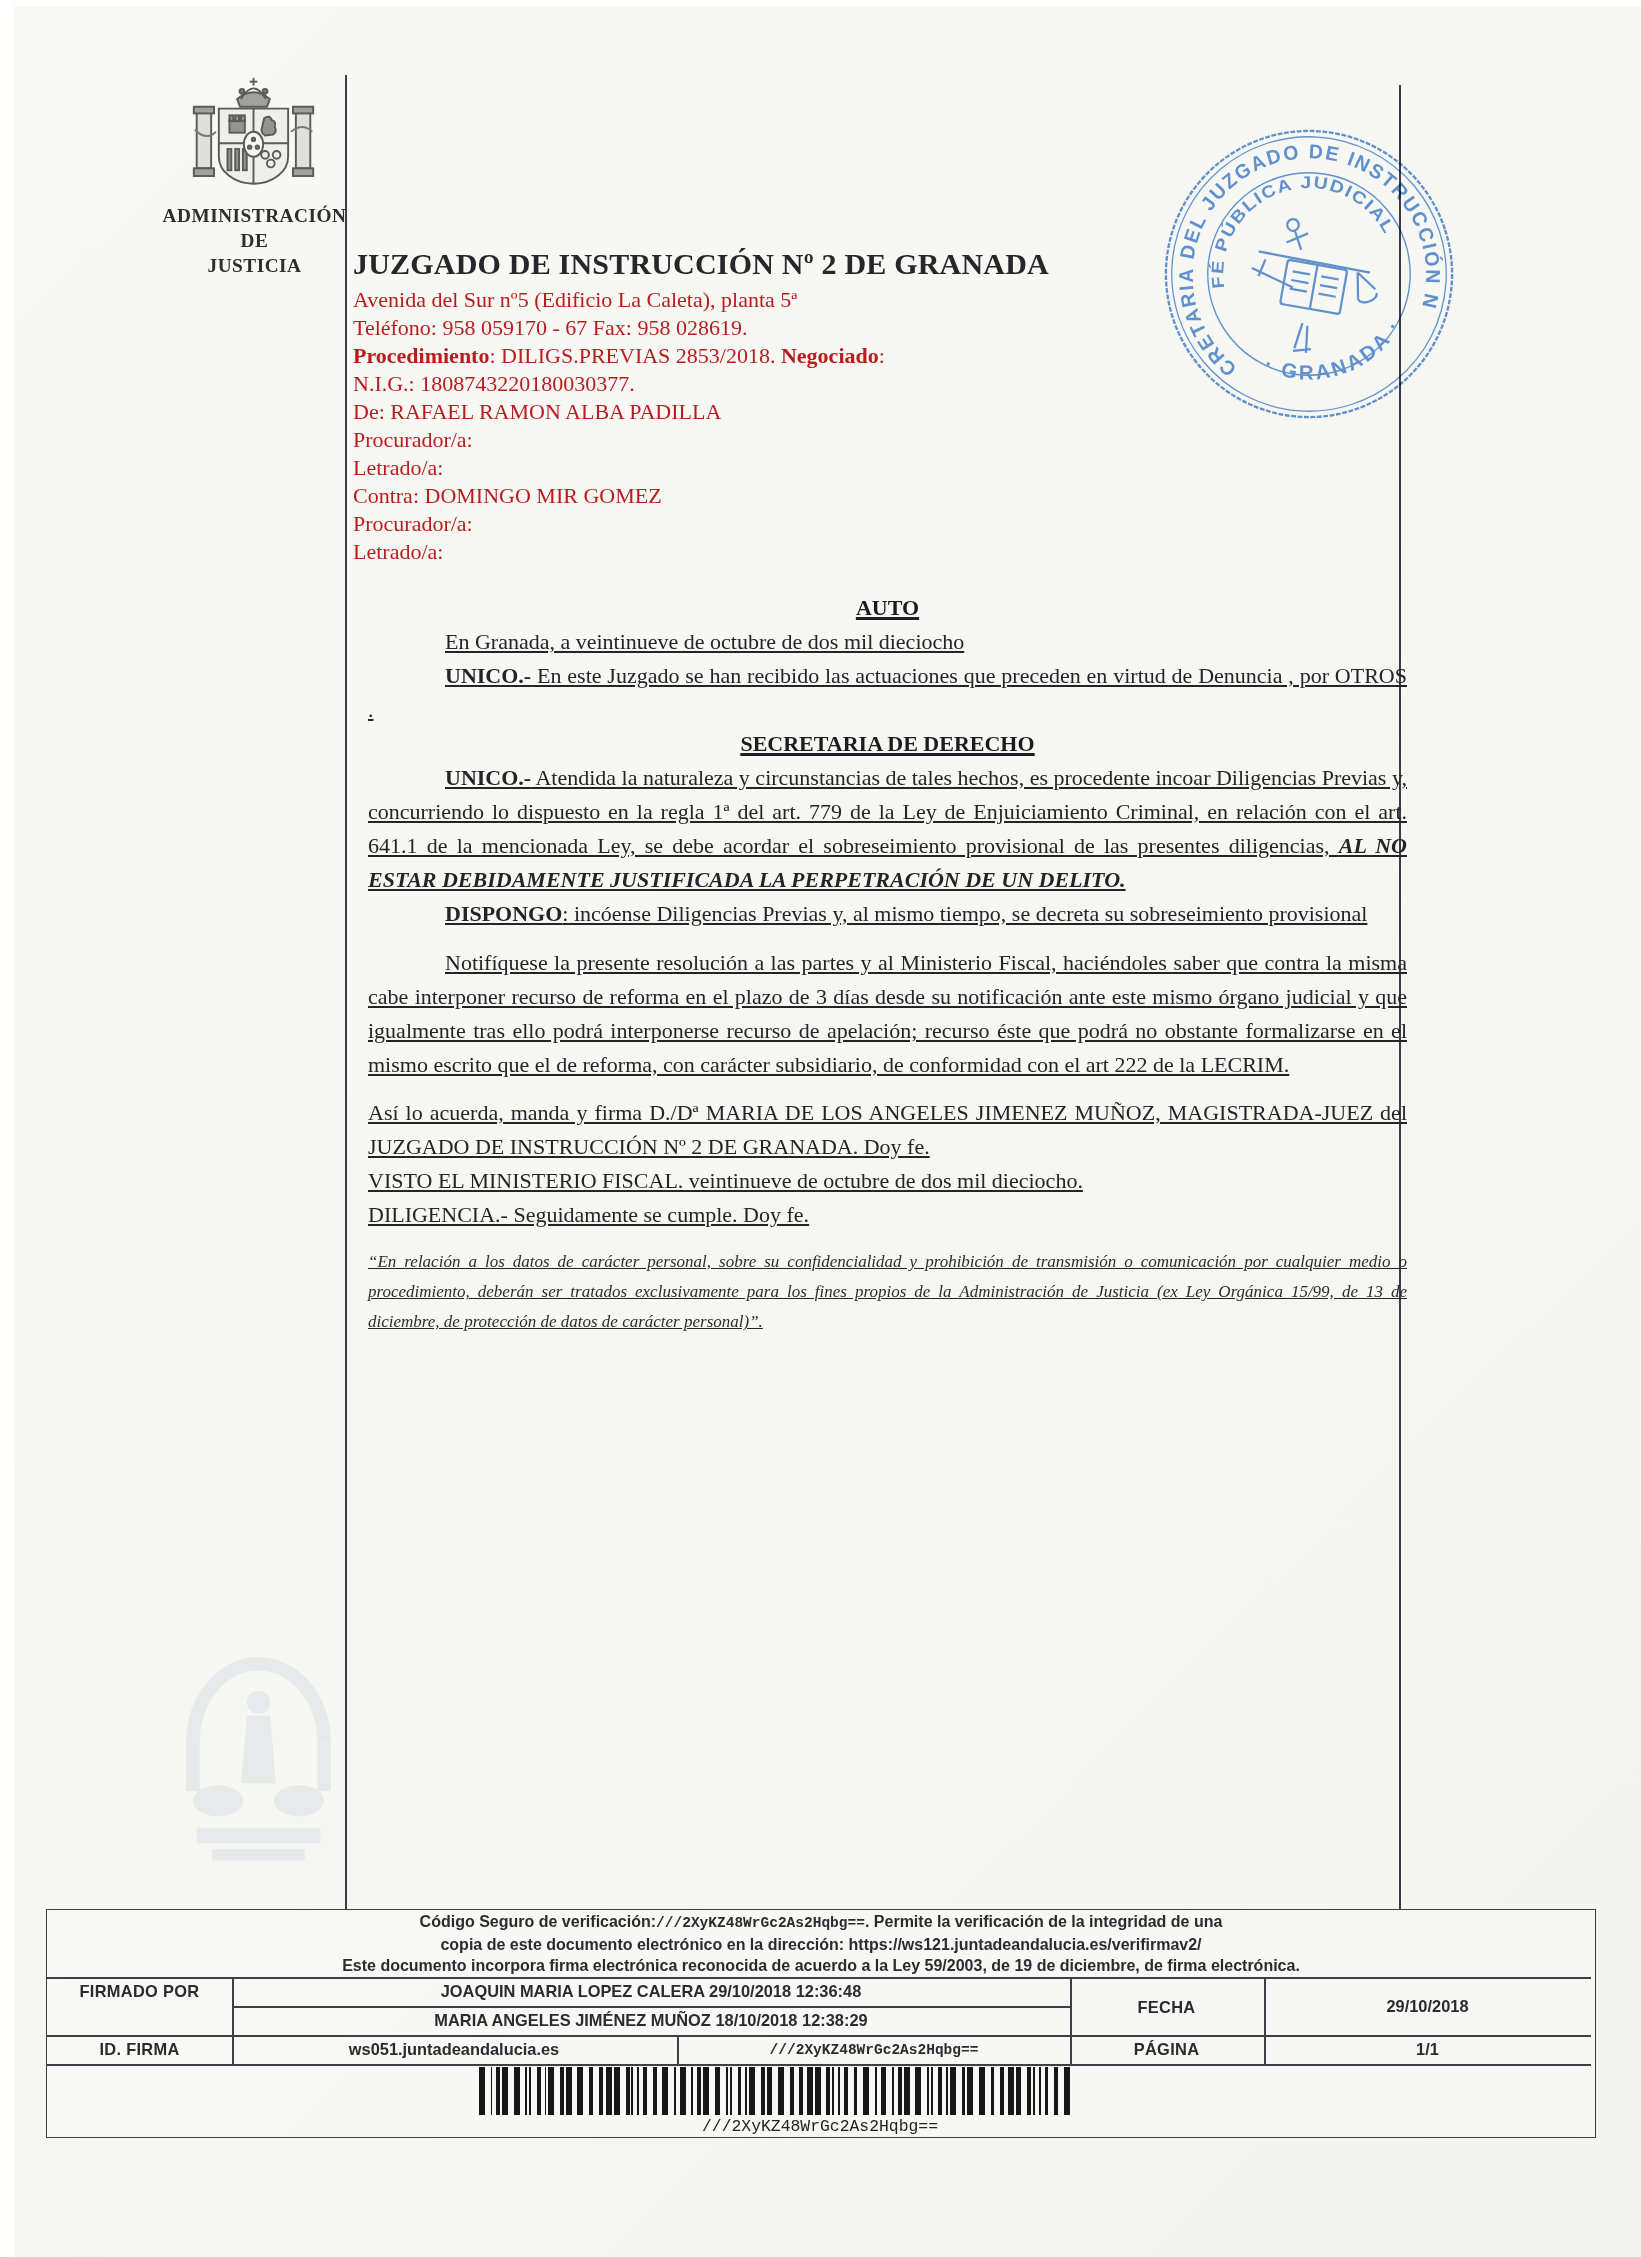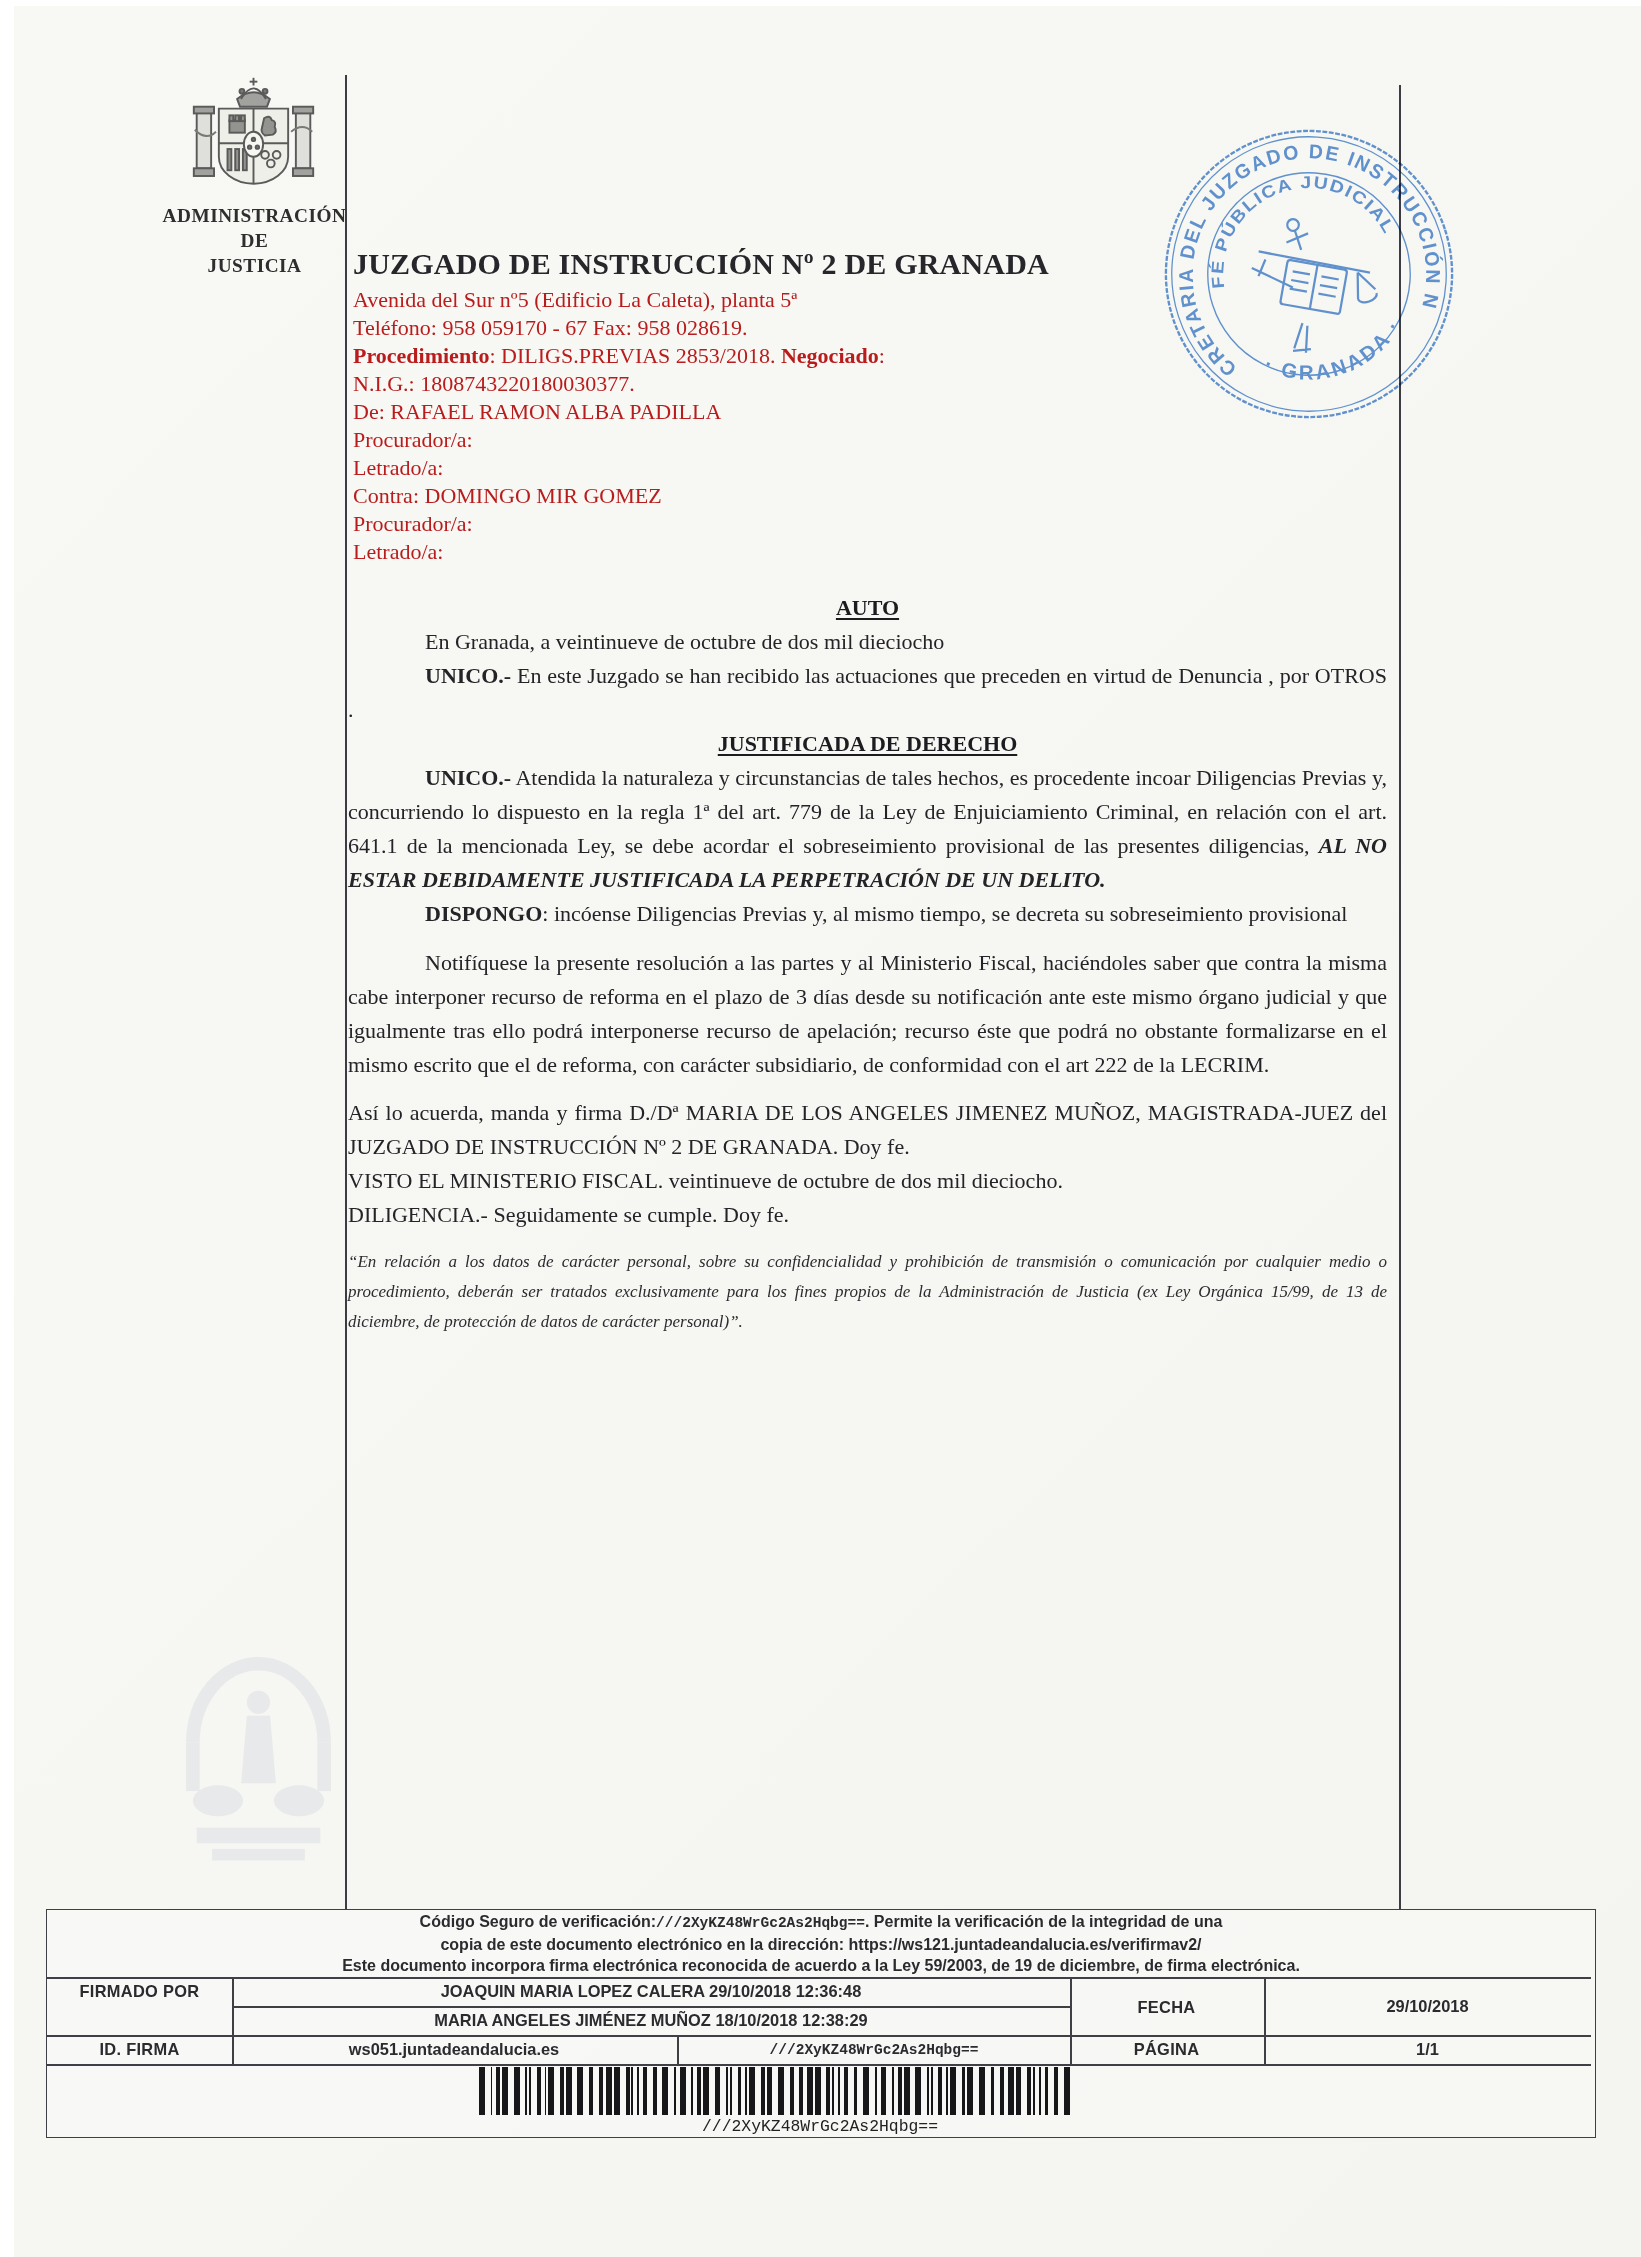--- a/index.html
+++ b/index.html
@@ -31,22 +31,22 @@
     font-size:22px;line-height:28px;color:#b91c1c;
   }
   .b{font-weight:bold;}
   
   #stamp{
     left:1163px;top:128px;width:292px;height:292px;
     color:#4d87d1;opacity:.88;mix-blend-mode:multiply;
   }
   
   #body-text{
-    left:348px;top:591px;width:1039px;
-    font-size:22px;line-height:34px;color:#242428;
+    left:368px;top:591px;width:1039px;
+    font-size:22px;line-height:34px;color:#242428;text-decoration:underline;
   }
   #body-text p{margin:0;text-align:justify;}
   .heading{
     text-align:center !important;font-weight:bold;
     text-decoration:underline;text-underline-offset:2.9px;text-decoration-thickness:1.9px;
     color:#1c1c20;
   }
   .indent{text-indent:77px;}
   .gap-sm{margin-top:15.4px !important;}
   .gap-xs{margin-top:13.5px !important;}
@@ -191,21 +191,21 @@
       <line x1="100" y1="136" x2="112" y2="122"></line>
       <path d="M128 196 l-16 22 m20 -18 l-10 26 m-12 -6 l18 4"></path>
     </g>
   </g>
 </svg>
 
 <div id="body-text" class="abs">
   <p class="heading">AUTO</p>
   <p class="indent">En Granada, a veintinueve de octubre de dos mil dieciocho</p>
   <p class="indent"><span class="b">UNICO.-</span><span> En este Juzgado se han recibido las actuaciones que preceden en virtud de Denuncia , por OTROS  .</span></p>
-  <p class="heading">JUSTIFICADA DE DERECHO</p>
+  <p class="heading">SECRETARIA DE DERECHO</p>
   <p class="indent"><span class="b">UNICO.-</span><span> Atendida la naturaleza y circunstancias de tales hechos, es procedente incoar Diligencias Previas y, concurriendo lo dispuesto en la regla 1ª del art. 779 de la Ley de Enjuiciamiento Criminal, en relación con el art. 641.1 de la mencionada Ley, se debe acordar el sobreseimiento provisional de las presentes diligencias, </span><span class="b" style="font-style:italic">AL NO ESTAR DEBIDAMENTE JUSTIFICADA LA PERPETRACIÓN DE UN DELITO.</span></p>
   <p class="indent"><span class="b">DISPONGO</span><span>: incóense Diligencias Previas y, al mismo tiempo, se decreta su sobreseimiento provisional</span></p>
   <p class="indent gap-sm">Notifíquese la presente resolución a las partes y al Ministerio Fiscal, haciéndoles saber que contra la misma cabe interponer recurso de reforma en el plazo de 3 días desde su notificación ante este mismo órgano judicial y que igualmente tras ello podrá interponerse recurso de apelación; recurso éste que podrá no obstante formalizarse en el mismo escrito que el de reforma, con carácter subsidiario, de conformidad con el art 222 de la LECRIM.</p>
   <p class="gap-xs">Así lo acuerda, manda y firma D./Dª MARIA DE LOS ANGELES JIMENEZ MUÑOZ, MAGISTRADA-JUEZ del JUZGADO DE INSTRUCCIÓN Nº 2 DE GRANADA. Doy fe.</p>
   <p>VISTO EL MINISTERIO FISCAL. veintinueve de octubre de dos mil dieciocho.</p>
   <p>DILIGENCIA.- Seguidamente se cumple. Doy fe.</p>
   <p id="privacy-note">“En relación a los datos de carácter personal, sobre su confidencialidad y prohibición de transmisión o comunicación por cualquier medio o procedimiento, deberán ser tratados exclusivamente para los fines propios de la Administración de Justicia (ex Ley Orgánica 15/99, de 13 de diciembre, de protección de datos de carácter personal)”.</p>
 </div>
 
 <svg id="watermark" class="abs" viewBox="0 0 200 318">

